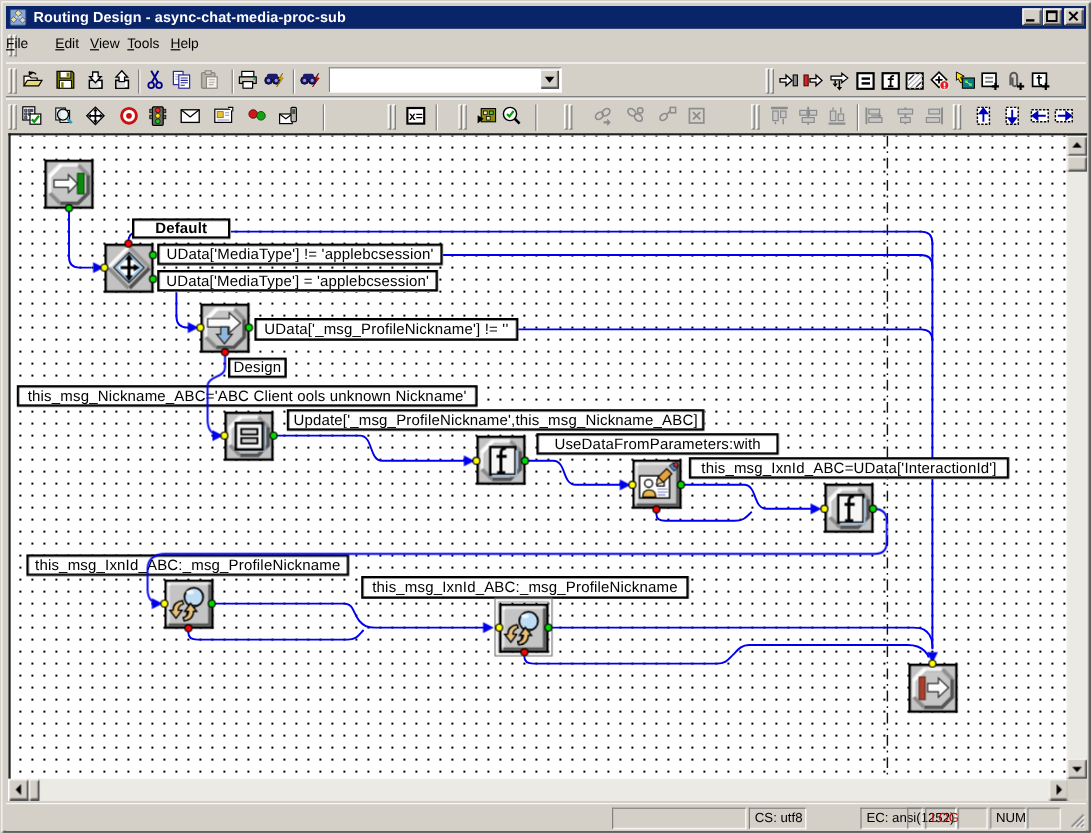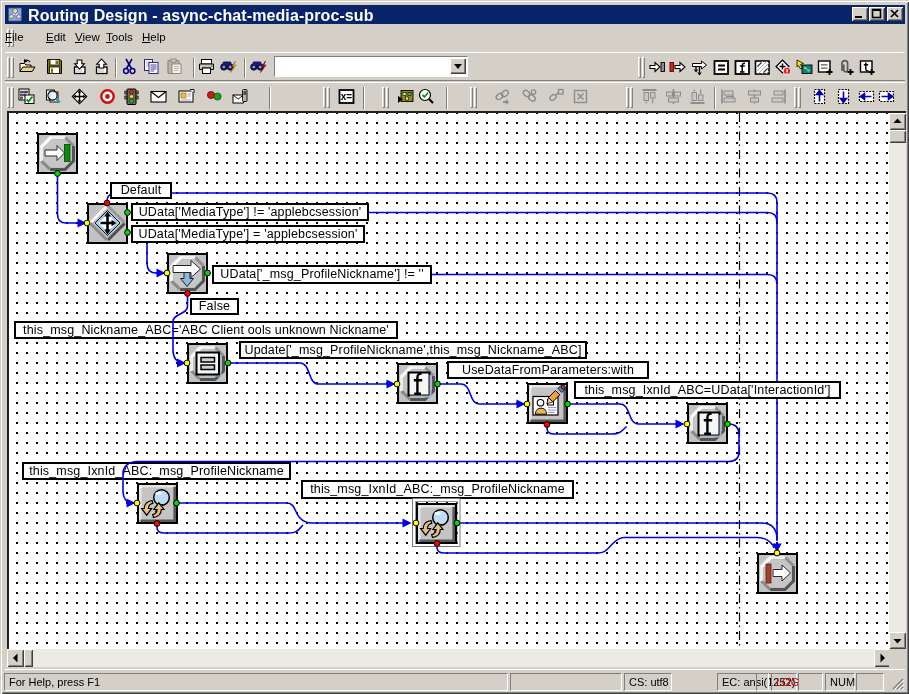--- a/index.html
+++ b/index.html
@@ -3,21 +3,21 @@
 <meta charset="utf-8">
 <style>
 * { margin:0; padding:0; box-sizing:border-box; }
 html,body { width:909px; height:694px; overflow:hidden; }
 body { font-family:"Liberation Sans", sans-serif; background:#D4D0C8; position:relative; }
 #win { position:absolute; left:0; top:0; width:909px; height:694px; background:#D4D0C8;
   border-top:1px solid #D4D0C8; border-left:1px solid #D4D0C8;
   box-shadow: inset 1px 1px 0 #ffffff, inset -1px -1px 0 #404040, inset 2px 2px 0 #D4D0C8, inset -2px -2px 0 #808080; }
 #titlebar { position:absolute; left:4px; top:4px; right:4px; height:19px; background:#0A246A; color:#fff; }
 #titleicon { position:absolute; left:3px; top:2px; width:15px; height:15px; }
-#titletext { transform:translateZ(0); position:absolute; left:23px; top:2px; font-size:16px; font-weight:bold; letter-spacing:0.1px; white-space:nowrap; }
+#titletext { transform:translateZ(0); position:absolute; left:23px; top:2px; font-size:12px; font-weight:bold; letter-spacing:0.1px; white-space:nowrap; }
 .tbtn { position:absolute; top:2px; width:16px; height:14px; background:#D4D0C8;
   box-shadow: inset 1px 1px 0 #ffffff, inset -1px -1px 0 #404040, inset 2px 2px 0 #D4D0C8, inset -2px -2px 0 #808080; }
 #btnmin { right:37px; } #btnmax { right:20px; } #btnclose { right:2px; }
 #menubar { transform:translateZ(0); position:absolute; left:4px; top:25px; right:4px; height:24px; }
 .menuitem { position:absolute; top:5px; font-size:11.5px; color:#000; }
 .menuitem u { text-decoration:underline; }
 .grip { position:absolute; width:3px; background:#D4D0C8; border-top:1px solid #fff; border-left:1px solid #fff; border-right:1px solid #808080; border-bottom:1px solid #808080; }
 .toolrow { position:absolute; left:4px; right:4px; height:29px; border-top:1px solid #fff; }
 #tb1 { top:51px; border-bottom:1px solid #808080;}
 #tb2 { top:81px; }
@@ -381,25 +381,25 @@
           <path d="M227.5,362 H299 C310,362 306.5,383 317.5,383 H388"></path>
           <path d="M436.5,383 H460 C471,383 467.5,403 478.5,403 H518"></path>
           <path d="M566.5,403 H619 C630,403 626.5,423 637.5,423 H677"></path>
           <path d="M546,425.5 V427.5 C546,431.5 549,433 553.5,433 H611 C619.5,433 621,429.5 625.5,425.5"></path>
           <path d="M175.5,502 H286 C294,502 293.5,511 298.5,516.5 C302,520.5 305,522 311.5,522 H404"></path>
           <path d="M156,524.5 V526.5 C156,530.5 159,532 163.5,532 H288.5 C296.5,532 298,528 302,524"></path>
           <path d="M455.5,522 H760 C768.5,522 771,524.5 773.5,528 C775.3,530.8 776,533 776,536.5 V539"></path>
           <path d="M436,544.5 V546.5 C436,550.5 439,552 443.5,552 H596.5 C604,552 606,548.5 610,544.5 C613.5,541 616.5,536.5 623,536.5 H755.5 C763,536.5 766.5,538.5 769.5,541.5 C771.5,543.5 772.5,545 773,547"></path>
         </g>
       </svg>
-      <div class="lbl" style="left:101px; top:69px;  width:62px;  height:17px; line-height:13px;"><span class="aa">Default</span></div>
+      <div class="lbl" style="left:101px; top:69px;  width:82px;  height:17px; line-height:13px;font-weight:bold;"><span class="aa">Default</span></div>
       <div class="lbl" style="left:122px; top:112px; width:234px; height:18px;"><span class="aa">UData['MediaType'] = 'applebcsession'</span></div>
       <div class="lbl" style="left:122px; top:90px;  width:238px; height:18px;"><span class="aa">UData['MediaType'] != 'applebcsession'</span></div>
       <div class="lbl" style="left:203px; top:152px; width:220px; height:19px; line-height:15px;"><span class="aa">UData['_msg_ProfileNickname'] != ''</span></div>
-      <div class="lbl" style="left:181px; top:185px; width:49px;  height:17px; line-height:13px;"><span class="aa">False</span></div>
+      <div class="lbl" style="left:181px; top:185px; width:49px;  height:17px; line-height:13px;"><span class="aa">Design</span></div>
       <div class="lbl" style="left:5px;   top:208px; width:384px; height:18px;"><span class="aa">this_msg_Nickname_ABC='ABC Client ools unknown Nickname'</span></div>
       <div class="lbl" style="left:230px; top:228px; width:348px; height:18px;"><span class="aa">Update['_msg_ProfileNickname',this_msg_Nickname_ABC]</span></div>
       <div class="lbl" style="left:438px; top:248px; width:202px; height:18px;"><span class="aa">UseDataFromParameters:with</span></div>
       <div class="lbl" style="left:565px; top:268px; width:267px; height:18px;"><span class="aa">this_msg_IxnId_ABC=UData['InteractionId']</span></div>
       <div class="lbl" style="left:13px;  top:349px; width:269px; height:18px;"><span class="aa">this_msg_IxnId_ABC:_msg_ProfileNickname</span></div>
       <div class="lbl" style="left:292px; top:367px; width:273px; height:19px; line-height:15px;"><span class="aa">this_msg_IxnId_ABC:_msg_ProfileNickname</span></div>
       <svg id="over" width="880" height="536" viewBox="8 112 880 536" fill="none">
         <g stroke="#0000EE" stroke-width="1.6" fill="none">
           <path d="M186.5,294.5 V305.5 C186.5,313.5 172,312.5 172,320.5 V349 C172,357 176,361.5 181,361.5"></path>
           <path d="M726.5,423 H727.5 C734.5,423 738,426.5 738,433.5 V450.5 C738,457.5 734.5,460.5 728,460.5 H136.5 C127.5,460.5 122,465.5 122,472.5 V490.5 C122,497.5 126,502 130.5,502"></path>
@@ -555,21 +555,20 @@
       <div class="sbtn" style="left:17px;top:0;width:9px;height:18px;"></div>
       <div class="sbtn" style="left:867px;top:0;width:17px;height:18px;">
           <svg width="17" height="18">
             <path d="M11,9 L6.5,4.5 V13.5 Z" fill="#000"></path>
           </svg>
         </div>
     </div>
     <div id="hcorner"></div>
   </div>
   <div id="statusbar">
-    <div class="spane" style="left:-1px; width:504px;"><span class="aa">For Help, press F1</span></div>
     <div class="spane" style="left:505px; width:112px;"></div>
     <div class="spane" style="left:619px; width:48px;"><span class="aa">CS: utf8</span></div>
     <div class="spane" style="left:712px; width:80px;"><span class="aa">EC: ansi(1252)</span></div>
     <div class="spane" style="left:751px; width:13px;"></div>
     <div class="spane" style="left:766px; width:26px; color:#CC0000;"><span class="aa">LOG</span></div>
     <div class="spane" style="left:793px; width:25px;"></div>
     <div class="spane" style="left:820px; width:30px;"><span class="aa">NUM</span></div>
     <div class="spane" style="left:851px; width:28px;"></div>
     <svg id="sgrip" viewBox="0 0 13 13">
         <path d="M12,2 L2,12 M12,6 L6,12 M12,10 L10,12" stroke="#808080" stroke-width="1.4"></path>

